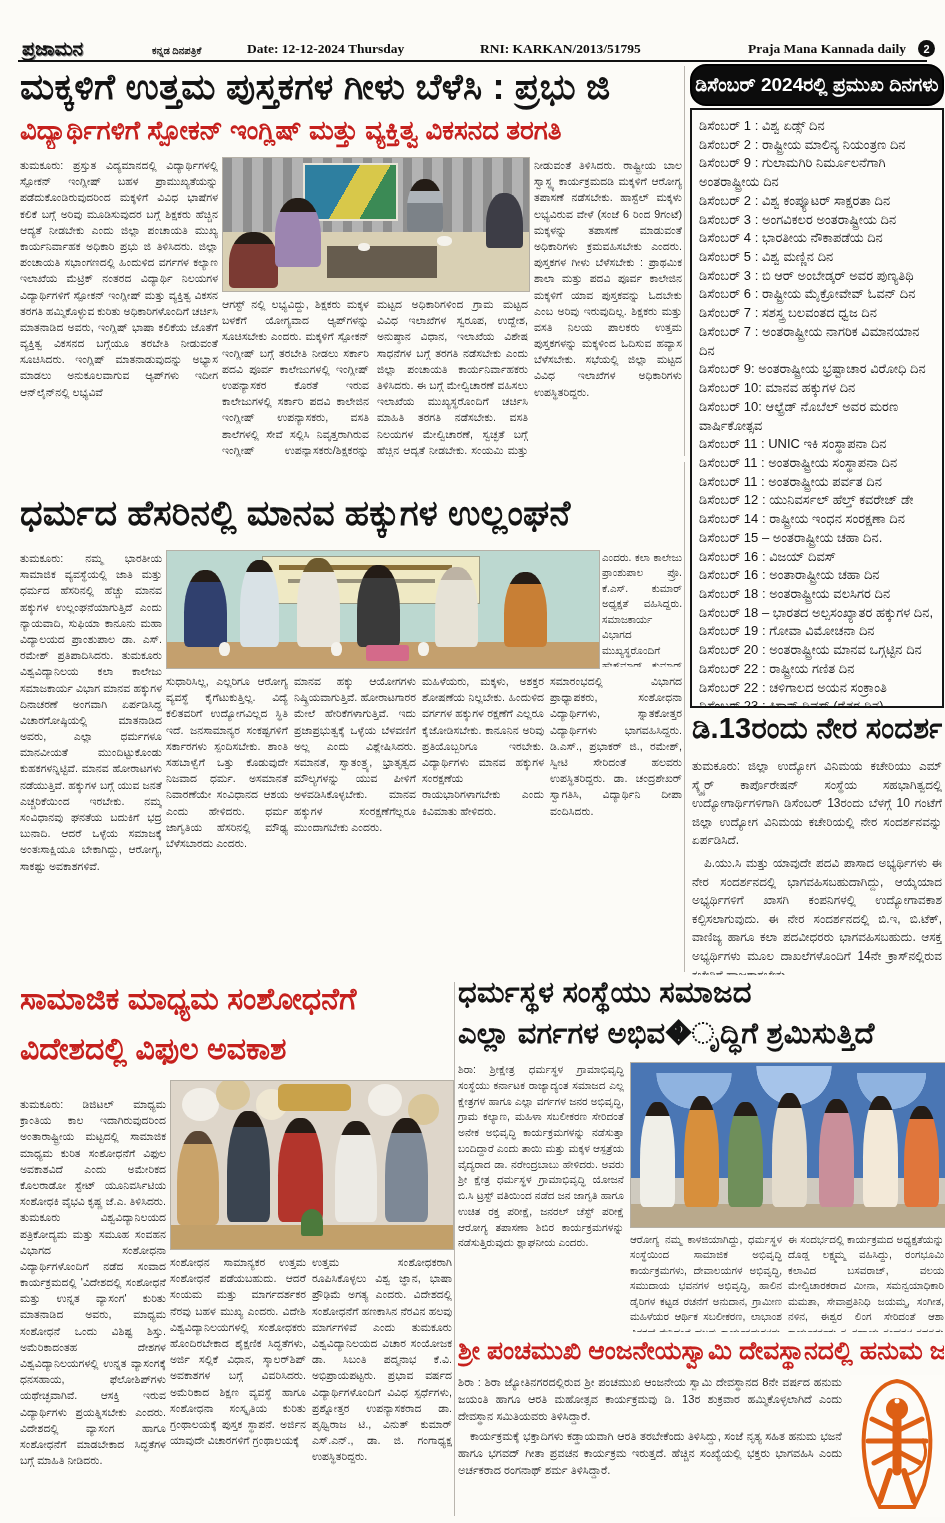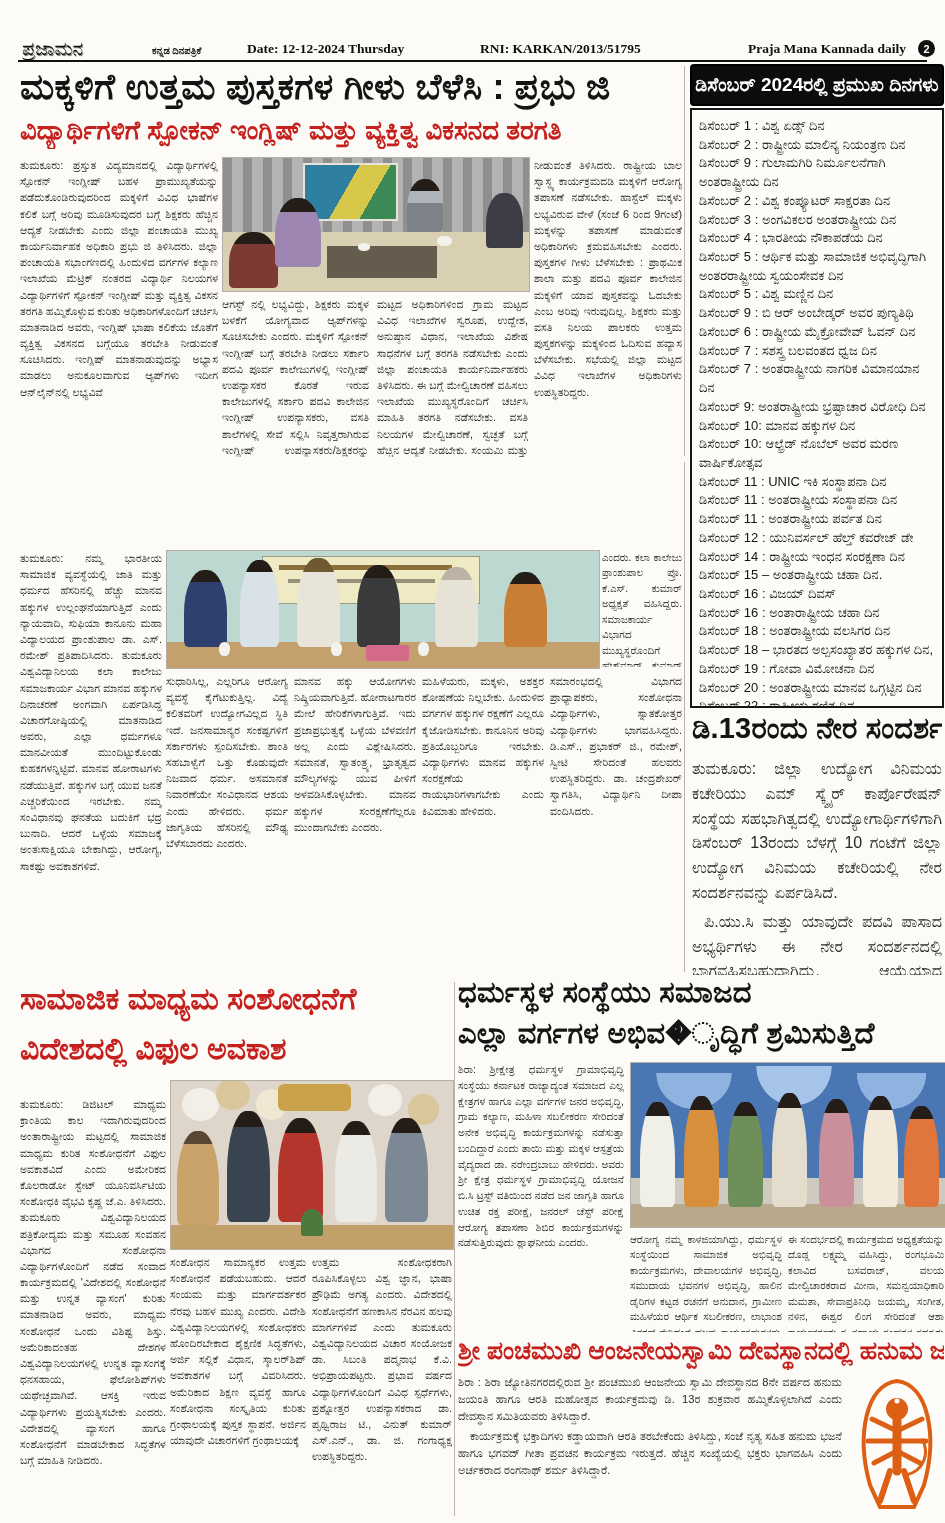--- a/index.html
+++ b/index.html
@@ -10,26 +10,26 @@
   .bt{font-size:10.8px;line-height:1.5;text-align:justify;color:#262626;}
   .bt p{margin:0 0 4px 0;}
   .bt p + p{text-indent:12px;}
   .nowrap{white-space:nowrap;}
   .hl-black{font-weight:bold;color:#141414;letter-spacing:.2px;}
   .hl-red{font-weight:bold;color:#c6201d;}
   .center{text-align:left;}
   .rule-h{background:#111;}
   .rule-v{background:#b9b5ae;width:1px;}
   
-  .logo{font-weight:normal;font-size:19px;color:#111;text-shadow:1px 1px 0 #888;}
+  .logo{font-weight:bold;font-size:19px;color:#111;text-shadow:1px 1px 0 #888;}
   .mast-txt{font-weight:bold;font-size:13.5px;font-family:"Liberation Serif",serif;color:#0e0e0e;}
   .pagenum{width:17px;height:17px;border-radius:50%;background:#101010;color:#fff;
            font-size:11px;font-weight:bold;display:flex;align-items:center;justify-content:center;}
   
-  .sb-head{background:#0c0c0c;color:#fff;border-radius:4px;border:2px solid #000;
+  .sb-head{background:#0c0c0c;color:#fff;border-radius:16px;border:2px solid #000;
            display:flex;align-items:center;justify-content:center;font-weight:bold;font-size:19px;}
   .sb-box{border:2px solid #161616;background:#fdfcf9;padding:7px 7px;}
   .sb-item{font-size:13px;line-height:1.44;color:#141414;}
   
   .photo{position:absolute;overflow:hidden;background:#cfcabf;border:1px solid #b5b0a6;}
   .pr{position:absolute;display:block;border-radius:45% 45% 10% 10% / 55% 55% 8% 8%;}
   .dot{position:absolute;background:#f4f2ec;border-radius:45%;}
   .balloon{position:absolute;border-radius:50%;}
 </style>
 </head>
@@ -70,23 +70,22 @@
   <div class="abs rule-v" style="left:684px;top:66px;height:390px;"></div>
 
   <div class="abs sb-head" style="left:690px;top:64px;width:250px;height:38px;">ಡಿಸೆಂಬರ್ 2024ರಲ್ಲಿ ಪ್ರಮುಖ ದಿನಗಳು</div>
   <div class="abs sb-box clip" style="left:690px;top:108px;width:236px;height:582px;">
       <div class="sb-item">ಡಿಸೆಂಬರ್ 1 :  ವಿಶ್ವ ಏಡ್ಸ್ ದಿನ</div>
       <div class="sb-item">ಡಿಸೆಂಬರ್ 2 : ರಾಷ್ಟ್ರೀಯ ಮಾಲಿನ್ಯ ನಿಯಂತ್ರಣ ದಿನ</div>
       <div class="sb-item">ಡಿಸೆಂಬರ್ 9 :  ಗುಲಾಮಗಿರಿ ನಿರ್ಮೂಲನೆಗಾಗಿ ಅಂತರಾಷ್ಟ್ರೀಯ ದಿನ</div>
       <div class="sb-item">ಡಿಸೆಂಬರ್ 2 : ವಿಶ್ವ ಕಂಪ್ಯೂಟರ್ ಸಾಕ್ಷರತಾ ದಿನ</div>
       <div class="sb-item">ಡಿಸೆಂಬರ್ 3 :  ಅಂಗವಿಕಲರ ಅಂತರಾಷ್ಟ್ರೀಯ ದಿನ</div>
       <div class="sb-item">ಡಿಸೆಂಬರ್ 4 :  ಭಾರತೀಯ ನೌಕಾಪಡೆಯ ದಿನ</div>
-      <div class="sb-item">ಡಿಸೆಂಬರ್ 5 : ಆರ್ಥಿಕ ಮತ್ತು ಸಾಮಾಜಿಕ ಅಭಿವೃದ್ಧಿಗಾಗಿ ಅಂತರರಾಷ್ಟ್ರೀಯ ಸ್ವಯಂಸೇವಕ ದಿನ</div>
       <div class="sb-item">ಡಿಸೆಂಬರ್ 5 :  ವಿಶ್ವ ಮಣ್ಣಿನ ದಿನ</div>
-      <div class="sb-item">ಡಿಸೆಂಬರ್ 9 : ಬಿ ಆರ್ ಅಂಬೇಡ್ಕರ್ ಅವರ ಪುಣ್ಯತಿಥಿ</div>
+      <div class="sb-item">ಡಿಸೆಂಬರ್ 3 : ಬಿ ಆರ್ ಅಂಬೇಡ್ಕರ್ ಅವರ ಪುಣ್ಯತಿಥಿ</div>
       <div class="sb-item">ಡಿಸೆಂಬರ್ 6 : ರಾಷ್ಟ್ರೀಯ ಮೈಕ್ರೋವೇವ್ ಓವನ್ ದಿನ</div>
       <div class="sb-item">ಡಿಸೆಂಬರ್ 7 : ಸಶಸ್ತ್ರ ಬಲವಂತದ ಧ್ವಜ ದಿನ</div>
       <div class="sb-item">ಡಿಸೆಂಬರ್ 7 : ಅಂತರಾಷ್ಟ್ರೀಯ ನಾಗರಿಕ ವಿಮಾನಯಾನ ದಿನ</div>
       <div class="sb-item">ಡಿಸೆಂಬರ್ 9: ಅಂತರಾಷ್ಟ್ರೀಯ ಭ್ರಷ್ಟಾಚಾರ ವಿರೋಧಿ ದಿನ</div>
       <div class="sb-item">ಡಿಸೆಂಬರ್ 10: ಮಾನವ ಹಕ್ಕುಗಳ ದಿನ</div>
       <div class="sb-item">ಡಿಸೆಂಬರ್ 10: ಆಲ್ಫ್ರೆಡ್ ನೊಬೆಲ್ ಅವರ ಮರಣ ವಾರ್ಷಿಕೋತ್ಸವ</div>
       <div class="sb-item">ಡಿಸೆಂಬರ್ 11 : UNIC ಇಕಿ ಸಂಸ್ಥಾಪನಾ ದಿನ</div>
       <div class="sb-item">ಡಿಸೆಂಬರ್ 11 : ಅಂತರಾಷ್ಟ್ರೀಯ ಸಂಸ್ಥಾಪನಾ ದಿನ</div>
       <div class="sb-item">ಡಿಸೆಂಬರ್ 11 : ಅಂತರಾಷ್ಟ್ರೀಯ ಪರ್ವತ ದಿನ</div>
       <div class="sb-item">ಡಿಸೆಂಬರ್ 12 : ಯುನಿವರ್ಸಲ್ ಹೆಲ್ತ್ ಕವರೇಜ್ ಡೇ</div>
@@ -101,25 +100,26 @@
       <div class="sb-item">ಡಿಸೆಂಬರ್ 22 : ರಾಷ್ಟ್ರೀಯ ಗಣಿತ ದಿನ</div>
       <div class="sb-item">ಡಿಸೆಂಬರ್ 22 : ಚಳಿಗಾಲದ ಅಯನ ಸಂಕ್ರಾಂತಿ</div>
       <div class="sb-item">ಡಿಸೆಂಬರ್ 23 : ಕಿಸಾನ್ ದಿವಸ್ (ರೈತರ ದಿನ)</div>
       <div class="sb-item">ಡಿಸೆಂಬರ್ 24 : ರಾಷ್ಟ್ರೀಯ ಗ್ರಾಹಕ ಹಕ್ಕುಗಳ ದಿನ</div>
       <div class="sb-item">ಡಿಸೆಂಬರ್ 25 : ಕ್ರಿಸ್ ಮಸ್ ದಿನ</div>
       <div class="sb-item">ಡಿಸೆಂಬರ್ 25 : ಉತ್ತಮ ಆಡಳಿತ ದಿನ (ಭಾರತ)</div>
       <div class="sb-item">ಡಿಸೆಂಬರ್ 31 : ಹೊಸ ವರ್ಷದ ಸಂಜೆ</div>
     </div>
 
   <div class="abs hl-black nowrap clip" style="left:692px;top:712px;width:250px;height:38px;font-size:29px;">ಡಿ.13ರಂದು ನೇರ ಸಂದರ್ಶನ</div>
-  <div class="abs bt clip" style="left:692px;top:757px;width:250px;height:218px;font-size:16px;line-height:1.55;">
+  <div class="abs bt clip" style="left:692px;top:757px;width:250px;height:218px;font-size:12px;line-height:1.55;">
       <p>ತುಮಕೂರು: ಜಿಲ್ಲಾ ಉದ್ಯೋಗ ವಿನಿಮಯ ಕಚೇರಿಯು ಎಮ್ ಸ್ಕ್ವೈರ್ ಕಾರ್ಪೊರೇಷನ್ ಸಂಸ್ಥೆಯ ಸಹಭಾಗಿತ್ವದಲ್ಲಿ ಉದ್ಯೋಗಾರ್ಥಿಗಳಿಗಾಗಿ ಡಿಸೆಂಬರ್ 13ರಂದು ಬೆಳಗ್ಗೆ 10 ಗಂಟೆಗೆ ಜಿಲ್ಲಾ ಉದ್ಯೋಗ ವಿನಿಮಯ ಕಚೇರಿಯಲ್ಲಿ ನೇರ ಸಂದರ್ಶನವನ್ನು ಏರ್ಪಡಿಸಿದೆ.</p>
       <p>ಪಿ.ಯು.ಸಿ ಮತ್ತು ಯಾವುದೇ ಪದವಿ ಪಾಸಾದ ಅಭ್ಯರ್ಥಿಗಳು ಈ ನೇರ ಸಂದರ್ಶನದಲ್ಲಿ ಭಾಗವಹಿಸಬಹುದಾಗಿದ್ದು, ಆಯ್ಕೆಯಾದ ಅಭ್ಯರ್ಥಿಗಳಿಗೆ ಖಾಸಗಿ ಕಂಪನಿಗಳಲ್ಲಿ ಉದ್ಯೋಗಾವಕಾಶ ಕಲ್ಪಿಸಲಾಗುವುದು. ಈ ನೇರ ಸಂದರ್ಶನದಲ್ಲಿ ಬಿ.ಇ, ಬಿ.ಟೆಕ್, ವಾಣಿಜ್ಯ ಹಾಗೂ ಕಲಾ ಪದವೀಧರರು ಭಾಗವಹಿಸಬಹುದು. ಆಸಕ್ತ ಅಭ್ಯರ್ಥಿಗಳು ಮೂಲ ದಾಖಲೆಗಳೊಂದಿಗೆ 14ನೇ ಕ್ರಾಸ್‌ನಲ್ಲಿರುವ ಕಚೇರಿಗೆ ಹಾಜರಾಗಬೇಕು.</p>
     </div>
 
+  <div class="abs hl-black nowrap clip" style="left:20px;top:493px;width:662px;height:50px;font-size:35px;">ಧರ್ಮದ ಹೆಸರಿನಲ್ಲಿ ಮಾನವ ಹಕ್ಕುಗಳ ಉಲ್ಲಂಘನೆ</div>
 
   <div class="abs bt clip" style="left:20px;top:550px;width:142px;height:424px;">ತುಮಕೂರು: ನಮ್ಮ ಭಾರತೀಯ ಸಾಮಾಜಿಕ ವ್ಯವಸ್ಥೆಯಲ್ಲಿ ಜಾತಿ ಮತ್ತು ಧರ್ಮದ ಹೆಸರಿನಲ್ಲಿ ಹೆಚ್ಚು ಮಾನವ ಹಕ್ಕುಗಳ ಉಲ್ಲಂಘನೆಯಾಗುತ್ತಿದೆ ಎಂದು ನ್ಯಾಯವಾದಿ, ಸುಫಿಯಾ ಕಾನೂನು ಮಹಾ ವಿದ್ಯಾಲಯದ ಪ್ರಾಂಶುಪಾಲ ಡಾ. ಎಸ್. ರಮೇಶ್ ಪ್ರತಿಪಾದಿಸಿದರು. ತುಮಕೂರು ವಿಶ್ವವಿದ್ಯಾನಿಲಯ ಕಲಾ ಕಾಲೇಜು ಸಮಾಜಕಾರ್ಯ ವಿಭಾಗ ಮಾನವ ಹಕ್ಕುಗಳ ದಿನಾಚರಣೆ ಅಂಗವಾಗಿ ಏರ್ಪಡಿಸಿದ್ದ ವಿಚಾರಗೋಷ್ಠಿಯಲ್ಲಿ ಮಾತನಾಡಿದ ಅವರು, ಎಲ್ಲಾ ಧರ್ಮಗಳೂ ಮಾನವೀಯತೆ ಮುಂದಿಟ್ಟುಕೊಂಡು ಕುಹಕಗಳನ್ನಿಟ್ಟಿವೆ. ಮಾನವ ಹೋರಾಟಗಳು ನಡೆಯುತ್ತಿವೆ. ಹಕ್ಕುಗಳ ಬಗ್ಗೆ ಯುವ ಜನತೆ ಎಚ್ಚರಿಕೆಯಿಂದ ಇರಬೇಕು. ನಮ್ಮ ಸಂವಿಧಾನವು ಘನತೆಯ ಬದುಕಿಗೆ ಭದ್ರ ಬುನಾದಿ. ಆದರೆ ಒಳ್ಳೆಯ ಸಮಾಜಕ್ಕೆ ಅಂತಃಸಾಕ್ಷಿಯೂ ಬೇಕಾಗಿದ್ದು, ಆರೋಗ್ಯ, ಸಾಕಷ್ಟು ಅವಕಾಶಗಳಿವೆ.</div>
 
   <div class="photo" style="left:166px;top:550px;width:432px;height:117px;">
     <i class="abs" style="left:0;top:0;width:100%;height:100%;background:#bcd8d0;"></i>
     <i class="abs" style="left:22%;top:4%;width:50%;height:40%;background:#efe9c4;border:1px solid #9a9a84;"></i>
     <i class="abs" style="left:26%;top:12%;width:40%;height:4%;background:#8a6f3a;"></i>
     <i class="abs" style="left:28%;top:24%;width:34%;height:3%;background:#97917a;"></i>
     <i class="abs" style="left:0;bottom:0;width:100%;height:22%;background:#c4a06e;"></i>
     <i class="pr" style="left:4%;bottom:18%;width:10%;height:66%;background:linear-gradient(#241c16 0 16%,#30406e 16%);"></i>

